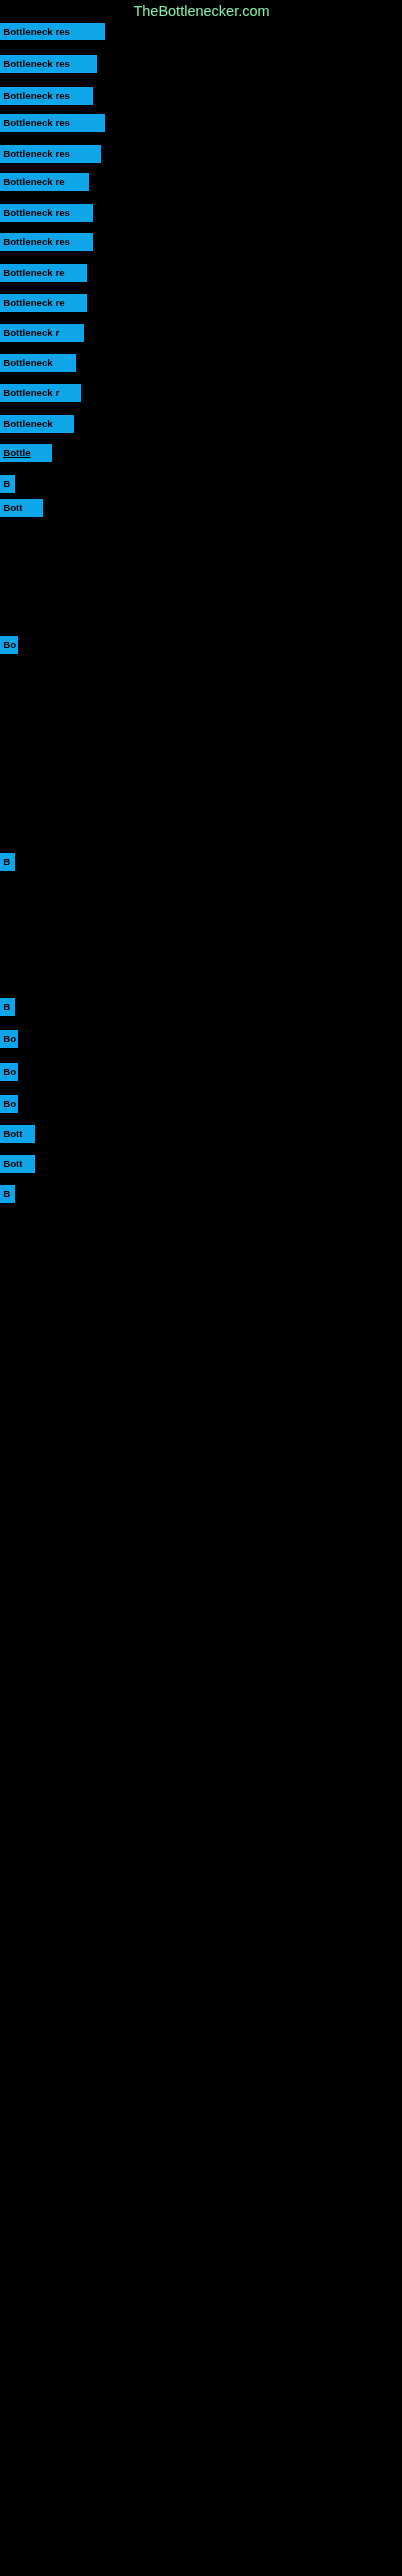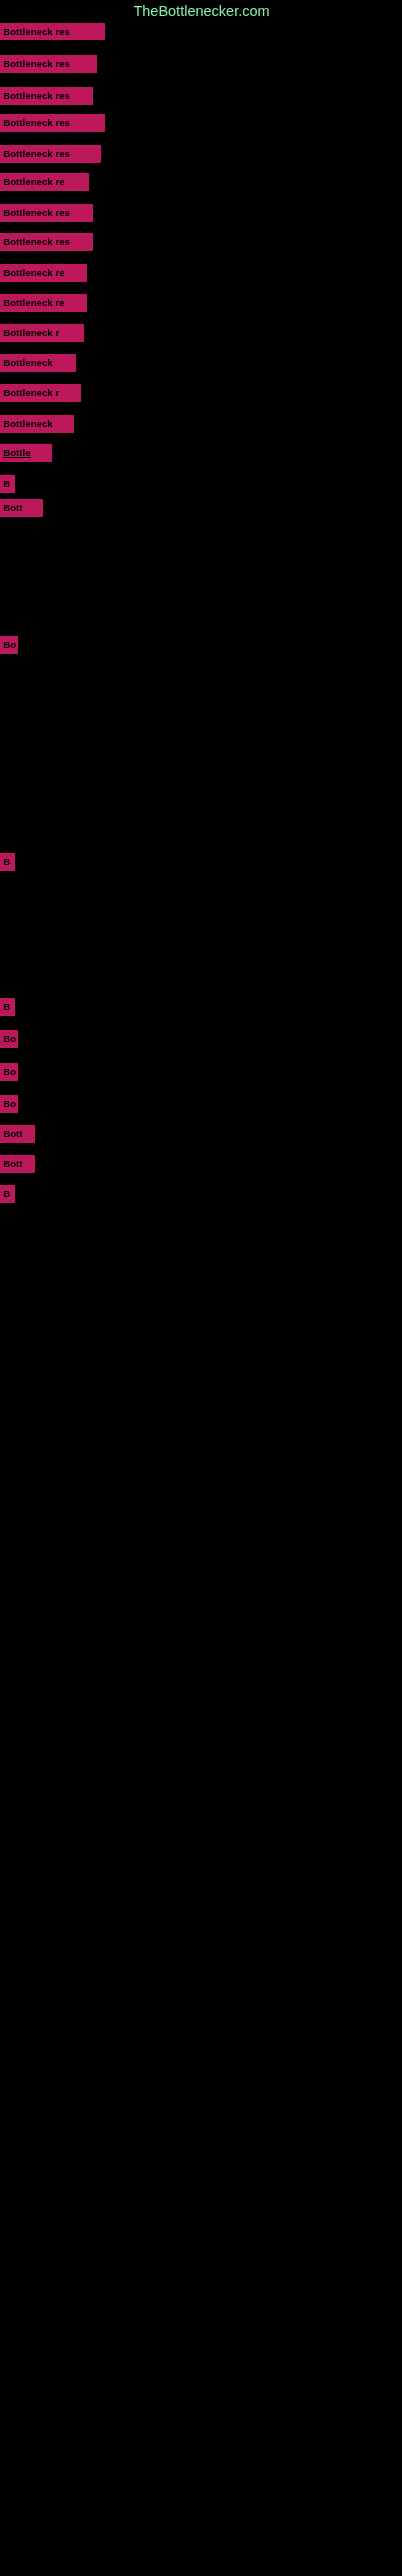--- a/index.html
+++ b/index.html
@@ -16,21 +16,21 @@
     }
     .site-title {
       text-align: center;
       color: #86efac;
       font-size: 14.5px;
       padding: 3px 0;
       font-weight: normal;
     }
     .bottleneck-bar {
       position: absolute;
-      background-color: #be185d;
+      background-color: #0ea5e9;
       color: #000000;
       font-size: 9.7px;
       font-weight: bold;
       padding: 1.6px 3.2px;
       white-space: nowrap;
       overflow: hidden;
       left: 0;
       height: 17.7px;
       display: flex;
       align-items: center;

